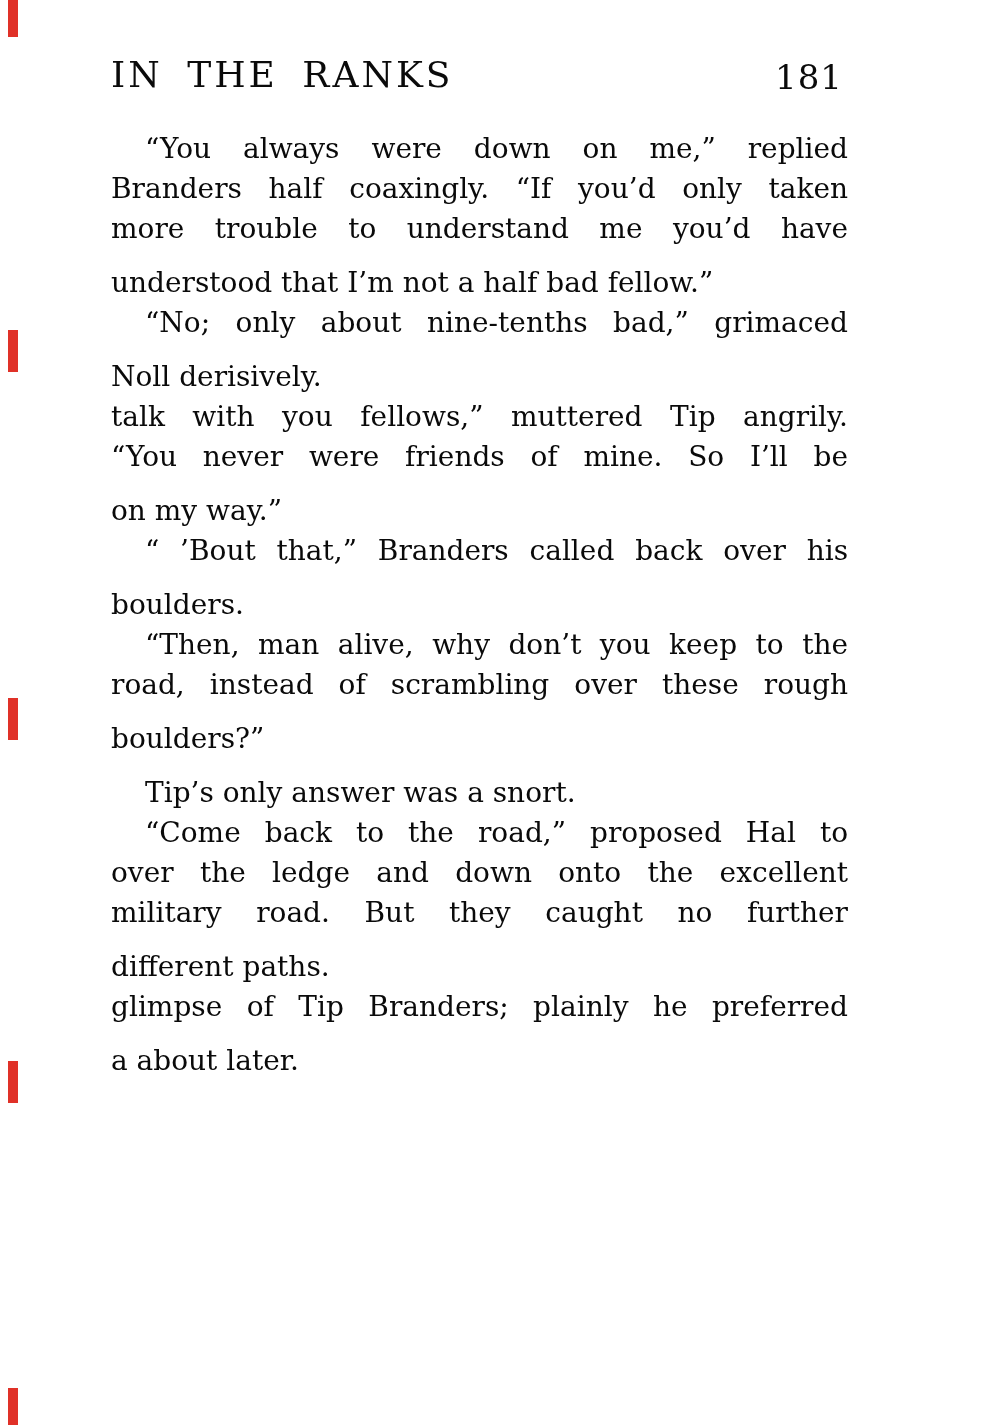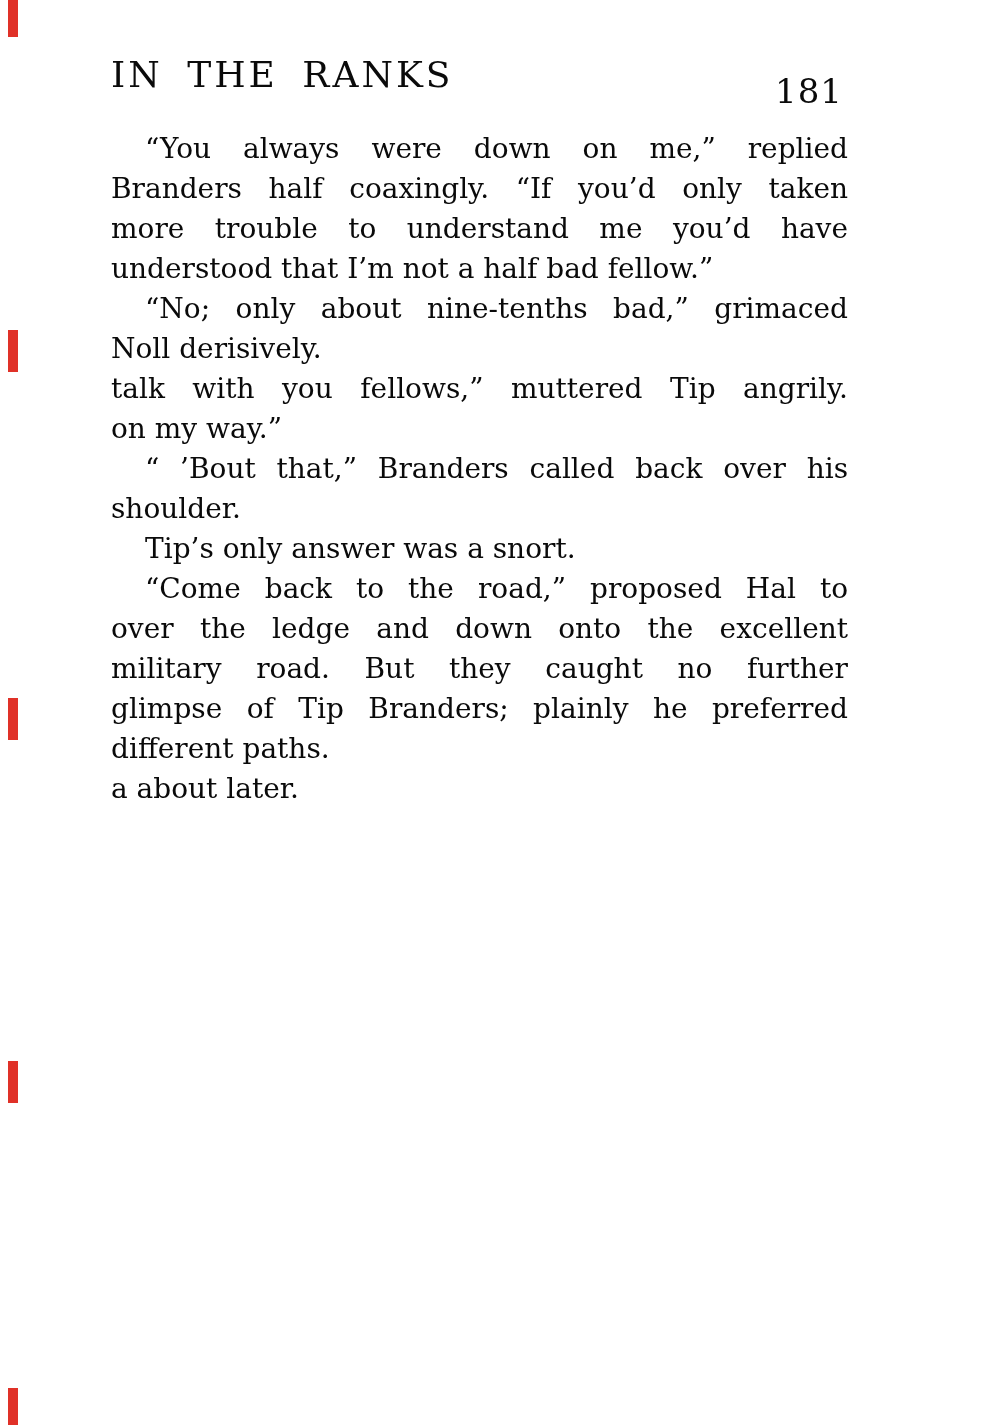--- a/index.html
+++ b/index.html
@@ -29,21 +29,21 @@
     display: block;
     text-align: left;
     font-size: 36px;
     line-height: 38px;
     letter-spacing: 3px;
     word-spacing: 10px;
     white-space: nowrap;
   }
   .page-number {
     position: absolute;
-    top: 16px;
+    top: 2px;
     right: 5px;
     font-size: 34px;
     line-height: 38px;
     letter-spacing: 1px;
   }
   .text-block {
     position: absolute;
     top: 129px;
     left: 111px;
     width: 737px;
@@ -52,21 +52,21 @@
   .paragraph { margin: 0; }
   .line {
     height: 40px;
     line-height: 40px;
     text-align: justify;
     text-align-last: justify;
     white-space: normal;
     overflow: visible;
   }
   .line.indent { padding-left: 34px; }
-  .line.last { text-align-last: left; }
+  .line.last { text-align-last: left; margin-top: 14px; }
 </style>
 </head>
 <body>
 
 <div class="page">
   <div class="edge-marks" id="edge-marks">
       <div class="edge-mark" style="top: 0px; height: 37px; background: rgb(224, 49, 40);"></div>
       <div class="edge-mark" style="top: 330px; height: 42px; background: rgb(224, 49, 40);"></div>
       <div class="edge-mark" style="top: 698px; height: 42px; background: rgb(224, 49, 40);"></div>
       <div class="edge-mark" style="top: 1061px; height: 42px; background: rgb(224, 49, 40);"></div>
@@ -82,33 +82,39 @@
         <div class="line">Branders half coaxingly.  “If you’d only taken</div>
         <div class="line">more trouble to understand me you’d have</div>
         <div class="line last">understood that I’m not a half bad fellow.”</div>
       </div>
       <div class="paragraph">
         <div class="line indent">“No; only about nine-tenths bad,” grimaced</div>
         <div class="line last">Noll derisively.</div>
       </div>
       <div class="paragraph">
         <div class="line">talk with you fellows,” muttered Tip angrily.</div>
+        <div class="line">“You never were friends of mine.  So I’ll be</div>
         <div class="line last">on my way.”</div>
       </div>
       <div class="paragraph">
         <div class="line indent">“ ’Bout that,” Branders called back over his</div>
-        <div class="line last">shoulder.</div>
+        <div class="line last">boulders.</div>
+      </div>
+      <div class="paragraph">
+        <div class="line indent">“Then, man alive, why don’t you keep to the</div>
+        <div class="line">road, instead of scrambling over these rough</div>
+        <div class="line last">boulders?”</div>
       </div>
       <div class="paragraph">
         <div class="line indent last">Tip’s only answer was a snort.</div>
       </div>
       <div class="paragraph">
         <div class="line indent">“Come back to the road,” proposed Hal to</div>
         <div class="line">over the ledge and down onto the excellent</div>
         <div class="line">military road.  But they caught no further</div>
+        <div class="line last">different paths.</div>
         <div class="line">glimpse of Tip Branders; plainly he preferred</div>
-        <div class="line last">different paths.</div>
       </div>
       <div class="paragraph">
         <div class="line last">a about later.</div>
       </div>
     </div>
 </div>
 
 </body></html>

